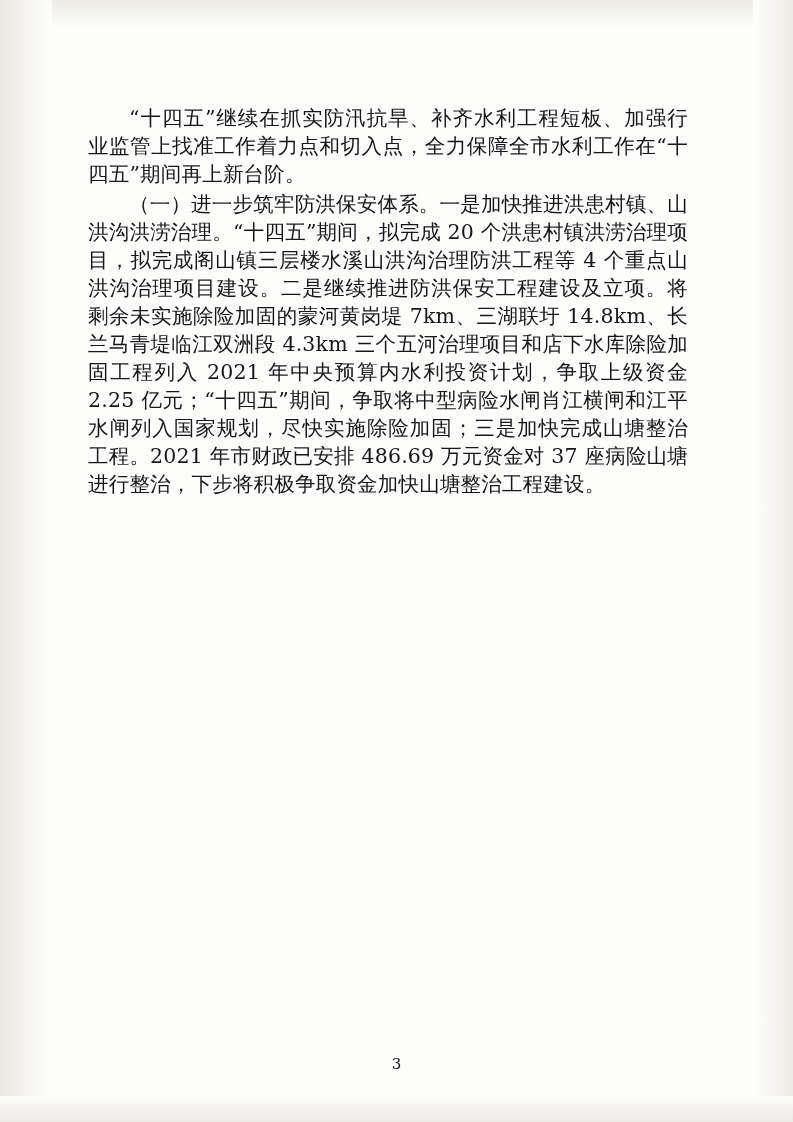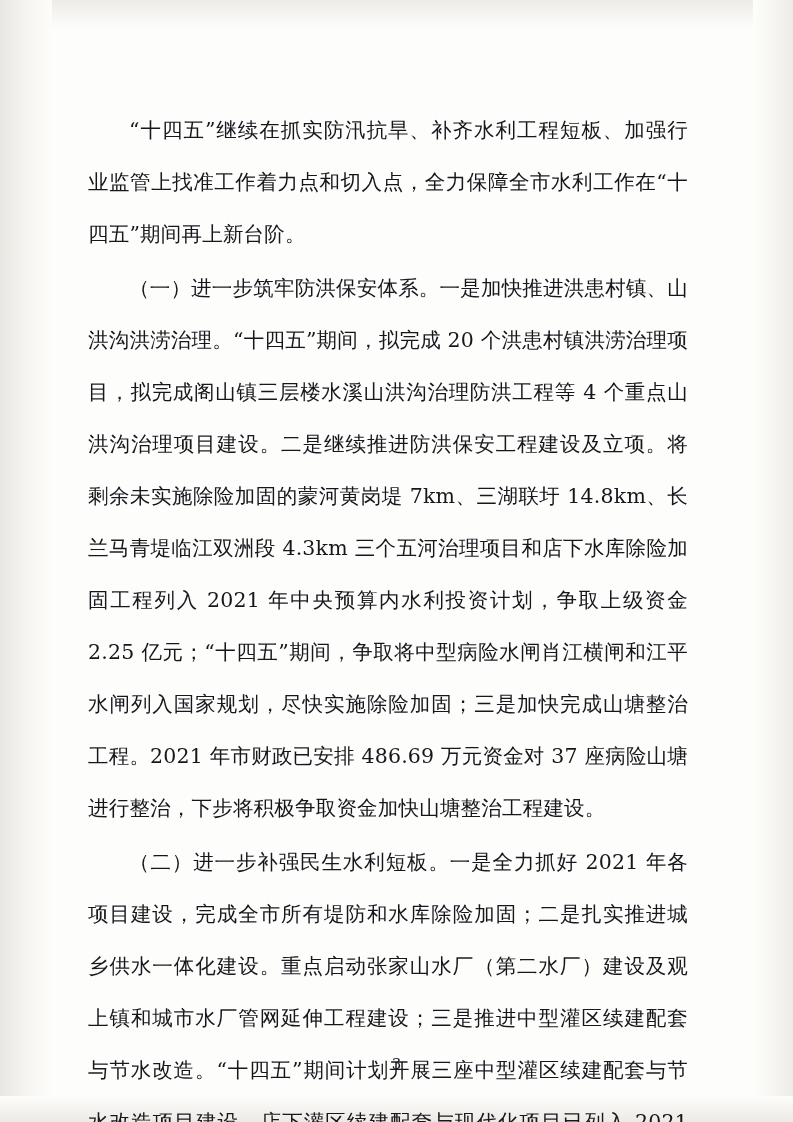--- a/index.html
+++ b/index.html
@@ -51,21 +51,21 @@
   }
   .content {
     position: absolute;
     left: 88px;
     top: 104px;
     width: 600px;
   }
   p.body-par {
     margin: 0 0 2px 0;
     font-size: 20.5px;
-    line-height: 52px;
+    line-height: 28px;
     text-align: justify;
     text-justify: inter-ideograph;
     text-indent: 2em;
     letter-spacing: 0.2px;
     color: #16161c;
     font-family: "DejaVu Serif", "Liberation Serif", serif;
   }
   .page-number {
     position: absolute;
     left: 0;
@@ -82,17 +82,16 @@
 
 <div class="page">
   <div class="edge-top"></div>
   <div class="edge-left"></div>
   <div class="edge-right"></div>
   <div class="edge-bottom"></div>
 
   <div class="content">
     <p class="body-par">“十四五”继续在抓实防汛抗旱、补齐水利工程短板、加强行业监管上找准工作着力点和切入点，全力保障全市水利工作在“十四五”期间再上新台阶。</p>
     <p class="body-par">（一）进一步筑牢防洪保安体系。一是加快推进洪患村镇、山洪沟洪涝治理。“十四五”期间，拟完成 20 个洪患村镇洪涝治理项目，拟完成阁山镇三层楼水溪山洪沟治理防洪工程等 4 个重点山洪沟治理项目建设。二是继续推进防洪保安工程建设及立项。将剩余未实施除险加固的蒙河黄岗堤 7km、三湖联圩 14.8km、长兰马青堤临江双洲段 4.3km 三个五河治理项目和店下水库除险加固工程列入 2021 年中央预算内水利投资计划，争取上级资金 2.25 亿元；“十四五”期间，争取将中型病险水闸肖江横闸和江平水闸列入国家规划，尽快实施除险加固；三是加快完成山塘整治工程。2021 年市财政已安排 486.69 万元资金对 37 座病险山塘进行整治，下步将积极争取资金加快山塘整治工程建设。</p>
-    <p class="body-par">（二）进一步补强民生水利短板。一是全力抓好 2021 年各项目建设，完成全市所有堤防和水库除险加固；二是扎实推进城乡供水一体化建设。重点启动张家山水厂（第二水厂）建设及观上镇和城市水厂管网延伸工程建设；三是推进中型灌区续建配套与节水改造。“十四五”期间计划开展三座中型灌区续建配套与节水改造项目建设。店下灌区续建配套与现代化项目已列入 2021 年中央预算内水利投资计划，争取上级资金 1.05 亿元，今年可开工建设。四是加快推进水利工程标准化管理及农村水价综合改革。结合我市实际情况，计划全市水利工</p>
   </div>
 
   <div class="page-number">3</div>
 </div>
 
 </body></html>

